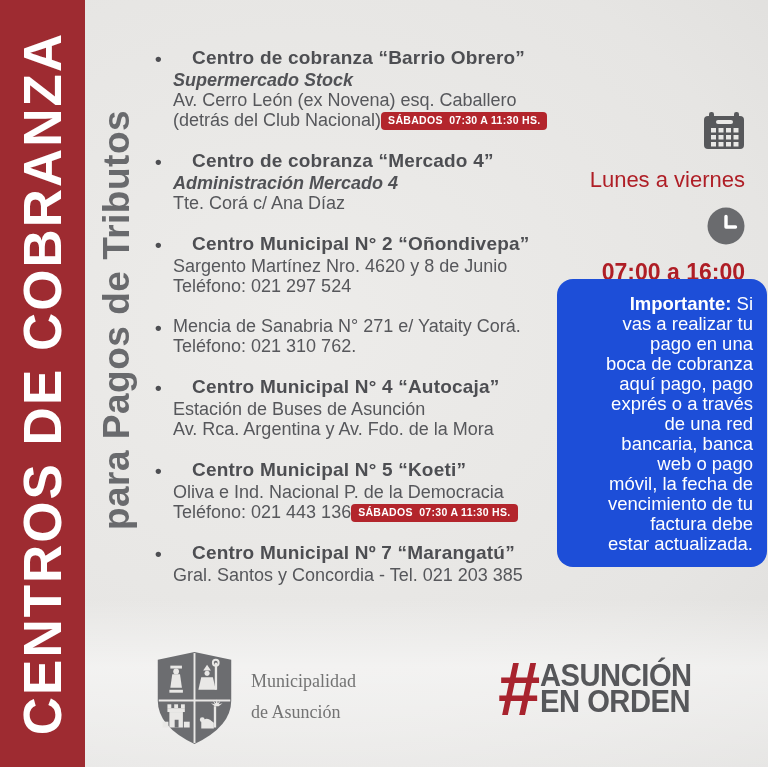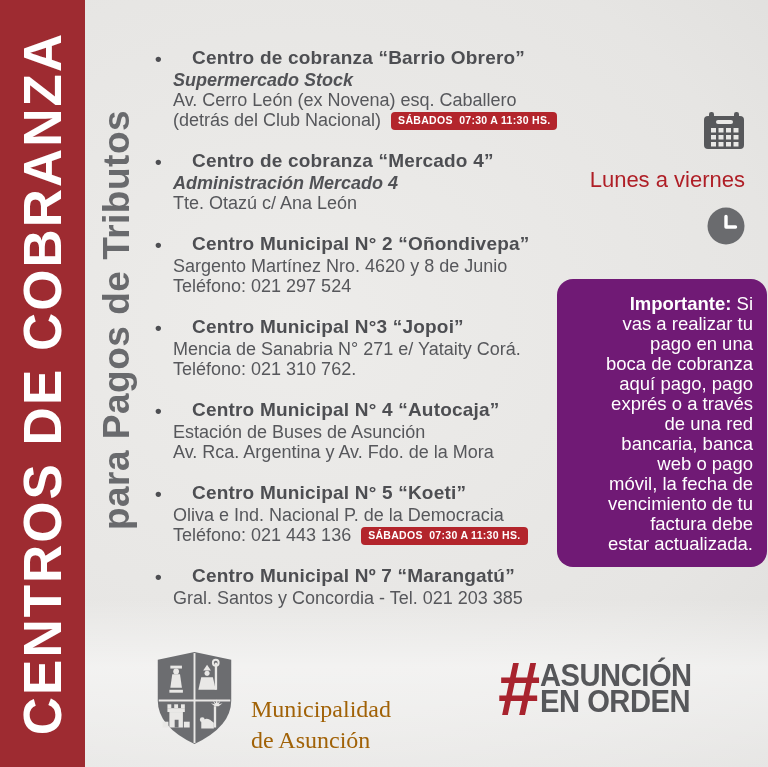--- a/index.html
+++ b/index.html
@@ -30,40 +30,40 @@
   
   .centers { position:absolute; left:155px; top:47px; width:405px; }
   .center-item { position:relative; padding-left:18px; margin-bottom:20px; }
   .bullet { position:absolute; left:0; top:1px; color:#4D4E52; font-size:19px; font-weight:bold; }
   .center-title { font-weight:bold; font-size:19px; color:#4D4E52; line-height:22px; letter-spacing:0.2px; margin-bottom:1px; white-space:nowrap;margin-left:19px; }
   .center-line { font-size:18px; color:#56575B; line-height:20px; white-space:nowrap; }
   .center-line.bold { font-weight:bold; color:#515256;font-style:italic; }
   .badge {
     display:inline-block; background:#B3252C; color:#FFFFFF; font-weight:bold;
     font-size:10.5px; line-height:13px; padding:2px 7px 3px; border-radius:4px;
-    margin-left:10px; letter-spacing:0.3px; vertical-align:2px; white-space:pre;
+    margin-left:0; letter-spacing:0.3px; vertical-align:2px; white-space:pre;
   }
 
   
   .schedule { position:absolute; right:23px; top:112px; width:170px; display:flex; flex-direction:column; align-items:flex-end; }
   .days  { font-size:22px; font-weight:normal; color:#AF1E26; margin:13px 0 14px; white-space:nowrap; }
   .hours { font-size:23px; font-weight:bold; color:#AF1E26; margin-top:10px; white-space:nowrap; }
 
   
   .important-box {
     position:absolute; left:557px; top:279px; width:210px; height:288px; box-sizing:border-box;
-    background:#701a75; border-radius:16px; padding:15px 14px 14px 12px;
+    background:#1d4ed8; border-radius:16px; padding:15px 14px 14px 12px;
     color:#FFFFFF; text-align:right; font-size:18.5px; line-height:20px;
   }
   .important-text { white-space:pre-line; }
   .imp-label { font-weight:bold; }
 
   
   .shield-wrap { position:absolute; left:151px; top:650px; }
-  .muni { position:absolute; left:251px; top:666px; font-family:"Liberation Serif", serif; font-size:24px; color:#a16207; line-height:31px;margin-top:28px; }
+  .muni { position:absolute; left:251px; top:666px; font-family:"Liberation Serif", serif; font-size:18px; color:#737373; line-height:31px; }
   .campaign { position:absolute; left:498px; top:659px; display:flex; align-items:center; }
   .hash { font-size:76px; font-weight:bold; color:#A8232E; line-height:60px; margin-right:3px; letter-spacing:-3px; }
   .campaign-text { display:flex; flex-direction:column; transform:scaleX(0.94); transform-origin:left center; }
   .campaign-line { font-size:31px; font-weight:bold; color:#56575A; line-height:26px; letter-spacing:-0.5px; white-space:nowrap; }
 </style>
 </head>
 <body>
 
 <div class="banner"></div>
 <div class="banner-title-strip">
@@ -78,31 +78,30 @@
       <span class="bullet">•</span>
       <div class="center-title">Centro de cobranza “Barrio Obrero”</div>
       <div class="center-line bold"><span>Supermercado Stock</span></div>
       <div class="center-line"><span>Av. Cerro León (ex Novena) esq. Caballero</span></div>
       <div class="center-line"><span>(detrás del Club Nacional)</span><span class="badge">SÁBADOS  07:30 A 11:30 HS.</span></div>
     </div>
     <div class="center-item">
       <span class="bullet">•</span>
       <div class="center-title">Centro de cobranza “Mercado 4”</div>
       <div class="center-line bold"><span>Administración Mercado 4</span></div>
-      <div class="center-line"><span>Tte. Otazú c/ Ana León</span></div>
+      <div class="center-line"><span>Tte. Corá c/ Ana Díaz</span></div>
     </div>
     <div class="center-item">
       <span class="bullet">•</span>
       <div class="center-title">Centro Municipal N° 2 “Oñondivepa”</div>
       <div class="center-line"><span>Sargento Martínez Nro. 4620 y 8 de Junio</span></div>
       <div class="center-line"><span>Teléfono: 021 297 524</span></div>
     </div>
     <div class="center-item">
       <span class="bullet">•</span>
-      <div class="center-title">Centro Municipal N°3 “Jopoi”</div>
       <div class="center-line"><span>Mencia de Sanabria N° 271 e/ Yataity Corá.</span></div>
       <div class="center-line"><span>Teléfono: 021 310 762.</span></div>
     </div>
     <div class="center-item">
       <span class="bullet">•</span>
       <div class="center-title">Centro Municipal N° 4 “Autocaja”</div>
       <div class="center-line"><span>Estación de Buses de Asunción</span></div>
       <div class="center-line"><span>Av. Rca. Argentina y Av. Fdo. de la Mora</span></div>
     </div>
     <div class="center-item">
@@ -141,20 +140,21 @@
       </g>
     </svg>
   </span>
   <div class="days">Lunes a viernes</div>
   <span>
     <svg width="38" height="38" viewBox="0 0 38 38">
       <circle cx="19" cy="19" r="18.5" fill="#6A6B6E"></circle>
       <path d="M19 9.5 V20 H28.5" stroke="#FFFFFF" stroke-width="3.4" fill="none" stroke-linecap="round" stroke-linejoin="round"></path>
     </svg>
   </span>
+  <div class="hours">07:00 a 16:00</div>
 </div>
 
 <div class="important-box">
   <span class="important-text"><span class="imp-label">Importante:</span><span> Si
 vas a realizar tu
 pago en una
 boca de cobranza
 aquí pago, pago
 exprés o a través
 de una red

